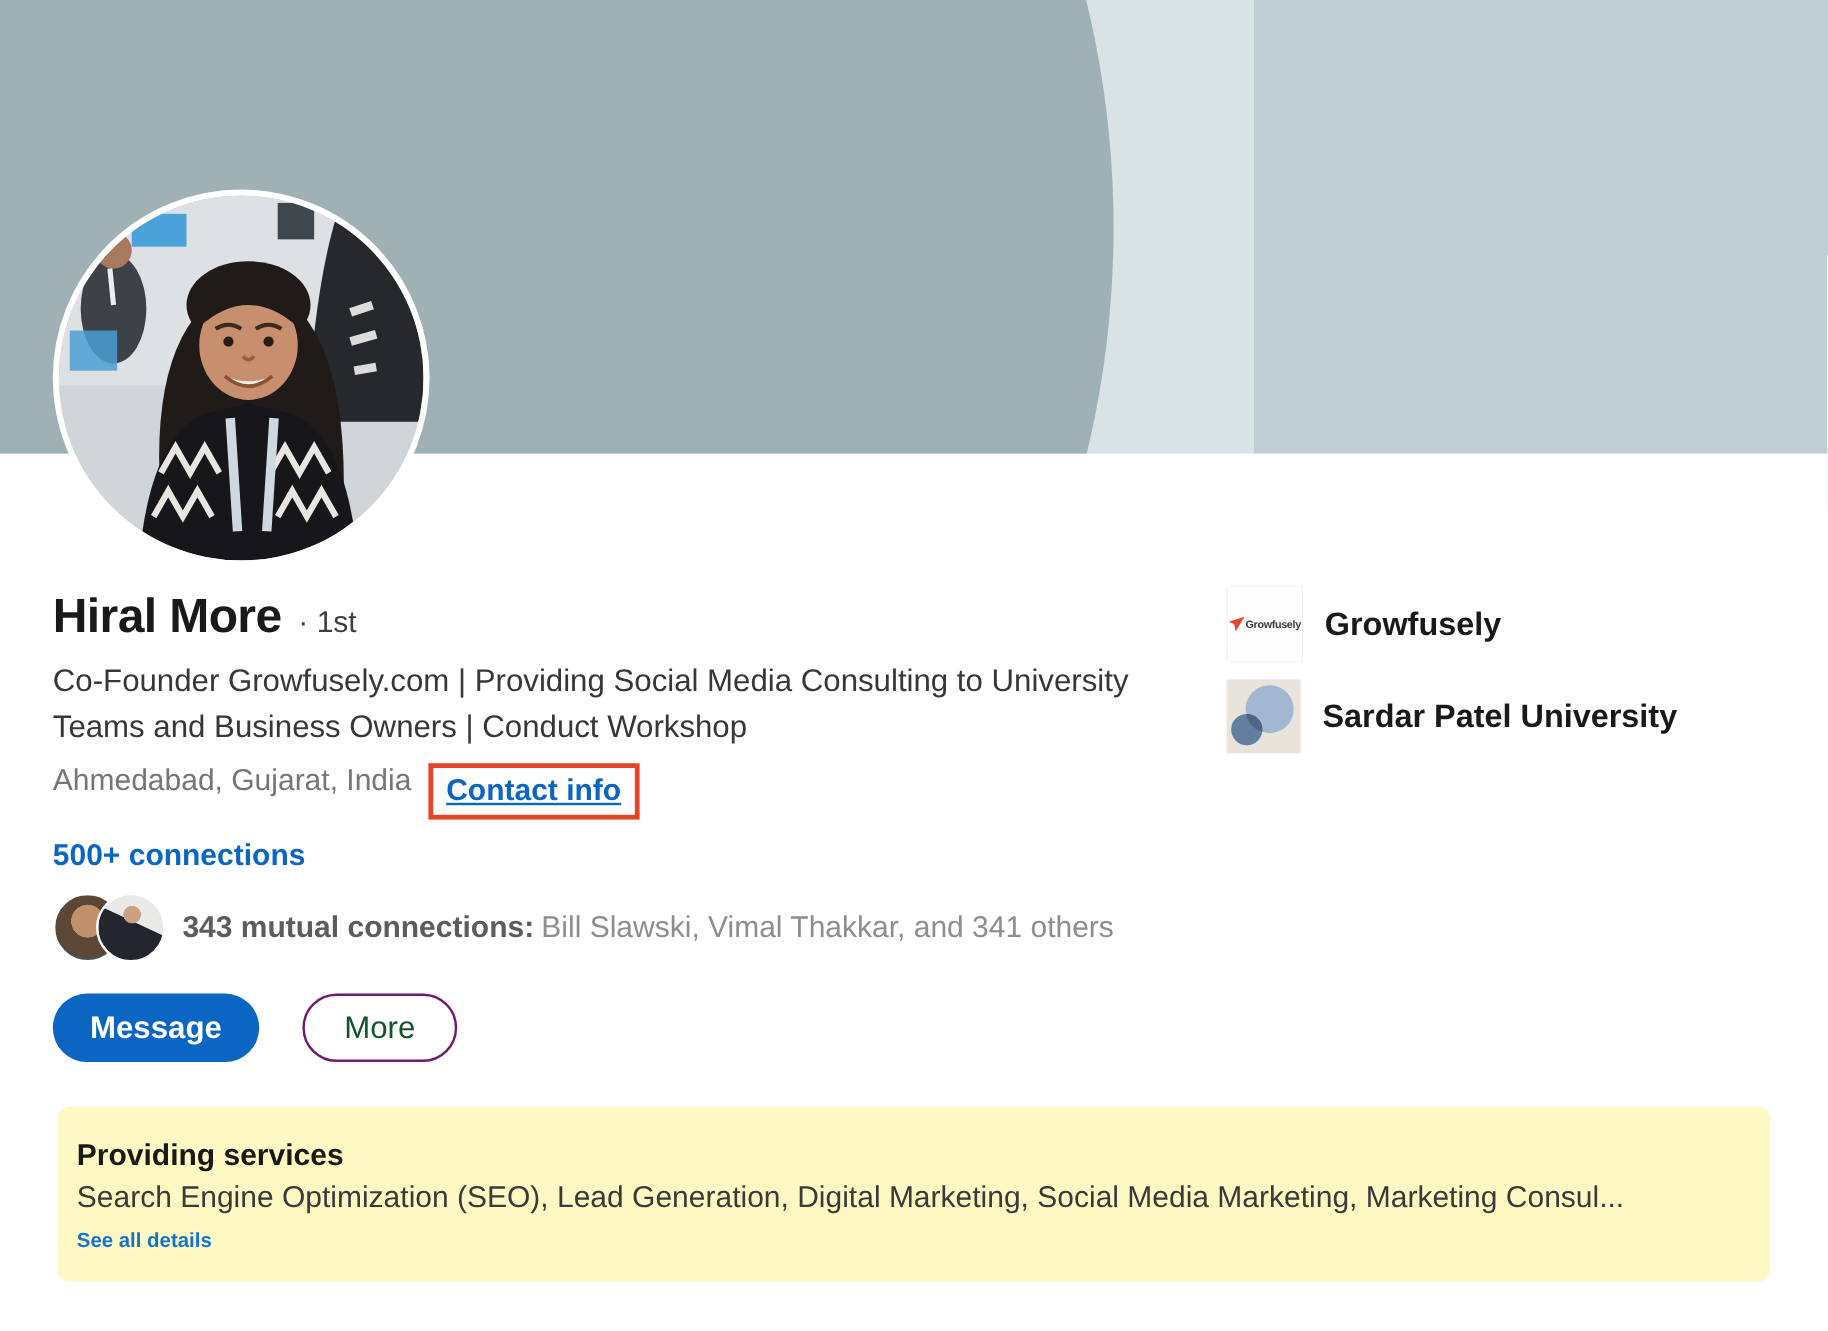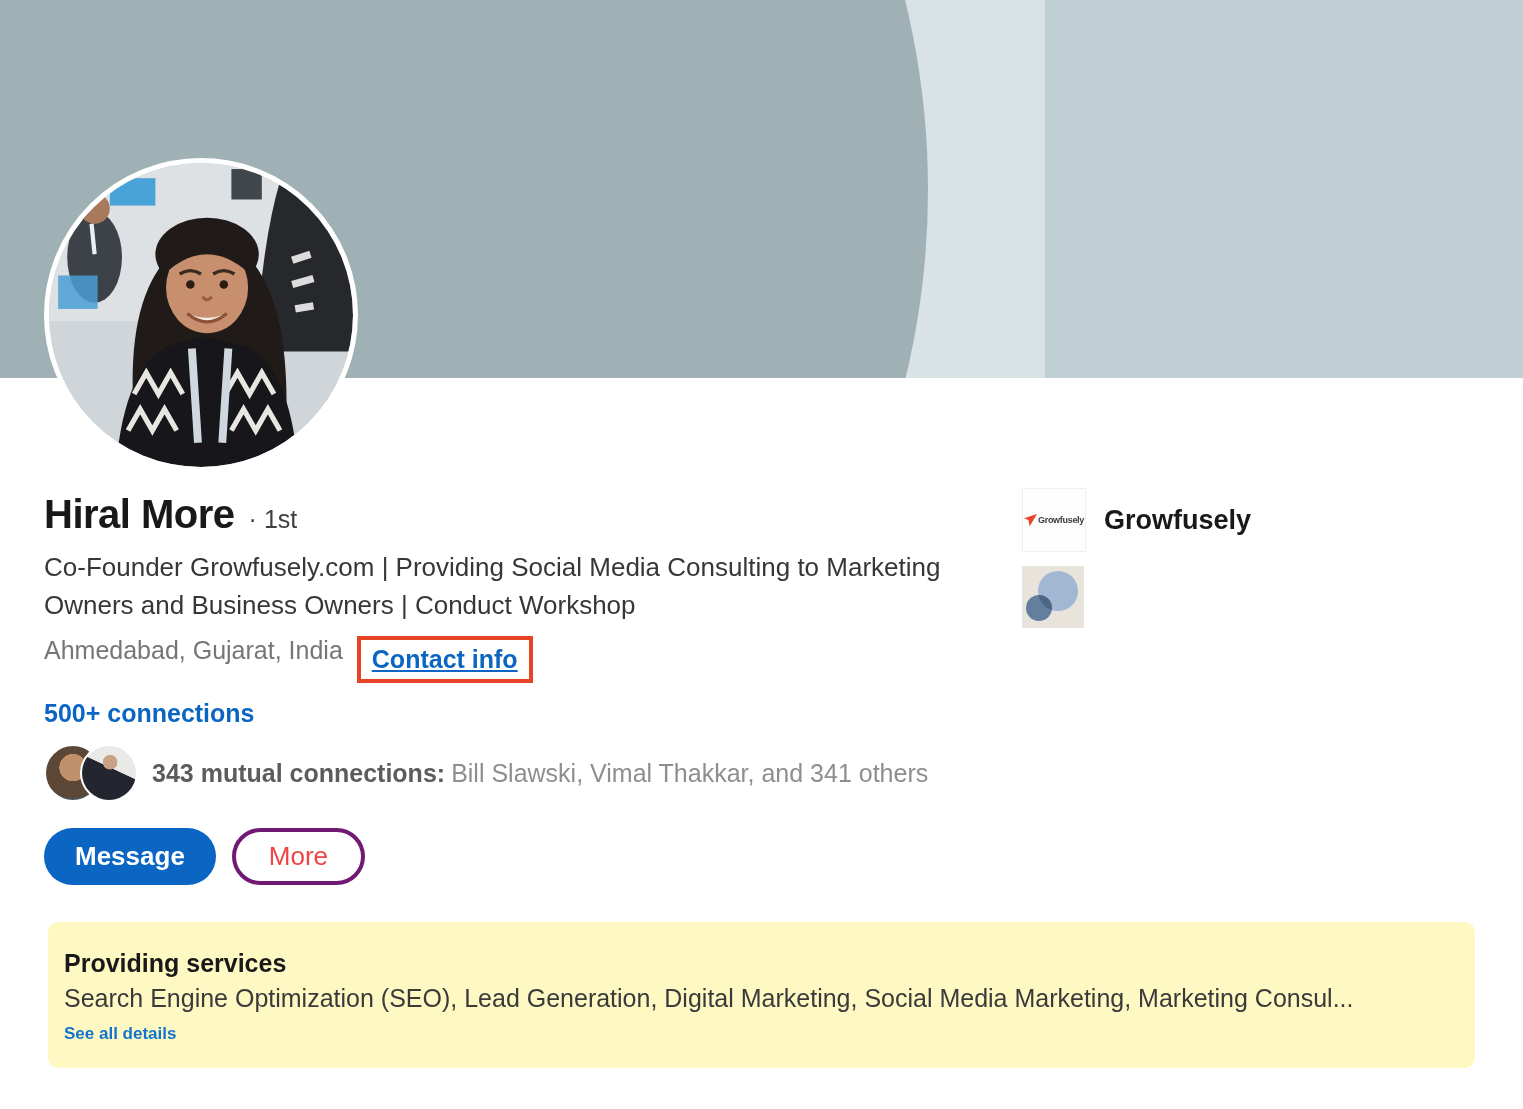--- a/index.html
+++ b/index.html
@@ -90,36 +90,36 @@
     left: 36px; z-index: 2;
     background:
       radial-gradient(circle at 52% 30%, #c9a184 0 15%, rgba(0,0,0,0) 16%),
       linear-gradient(205deg, rgba(0,0,0,0) 42%, #23262e 43%),
       #e9e9e7;
   }
   .mutual-text { margin-left: 14px; font-size: 25px; line-height: 32px; }
   .mutual-bold { color: #5c5c5c; font-weight: 700; }
   .mutual-rest { color: #8e8e8e; margin-left: 6px; }
 
-  .buttons-row { margin-top: 26px; display: flex; align-items: center; }
+  .buttons-row { margin-top: 26px; display: flex; align-items: center; gap: 20px; }
   .btn {
     height: 57px; border-radius: 29px;
     font-family: "Liberation Sans", sans-serif;
     font-size: 26px; cursor: pointer;
     display: inline-flex; align-items: center; justify-content: center;
   }
   .btn-message {
     padding: 0 31px;
     background: #0a66c2; color: #ffffff;
     font-weight: 700; border: none;
   }
   .btn-more {
     margin-left: 16px; padding: 0 33px;
-    background: #ffffff; color: #ef4444;
-    font-weight: 400; border: 4px solid #701a75;
+    background: #ffffff; color: #14532d;
+    font-weight: 400; border: 2px solid #701a75;
   }
 
   
   .affiliations { position: absolute; left: 1022px; top: 488px; width: 470px; }
   .affil-row { display: flex; align-items: center; cursor: pointer; }
   .affil-row + .affil-row { margin-top: 14px; }
   .affil-label { margin-left: 18px; font-size: 27px; font-weight: 700; color: #191919; }
   .logo-growfusely {
     width: 64px; height: 64px; background: #fdfdfd;
     display: flex; align-items: center; justify-content: center;
@@ -201,21 +201,21 @@
         <path d="M47 61 L49 92 M59 61 L57 92" stroke="#cfd8de" stroke-width="2.6"></path>
       </g>
     </svg>
   </div>
 
   <div class="intro">
     <div class="name-row">
       <span class="profile-name">Hiral More</span>
       <span class="degree">· 1st</span>
     </div>
-    <div class="headline">Co-Founder Growfusely.com | Providing Social Media Consulting to Marketing Owners and Business Owners | Conduct Workshop</div>
+    <div class="headline">Co-Founder Growfusely.com | Providing Social Media Consulting to University Teams and Business Owners | Conduct Workshop</div>
     <div class="location-row">
       <span class="location-text">Ahmedabad, Gujarat, India</span>
       <span class="contact-box">
         <a class="contact-link">Contact info</a>
       </span>
     </div>
     <a class="connections">500+ connections</a>
     <div class="mutual-row">
       <div class="facepile">
         <div class="face face-a"></div>
@@ -248,20 +248,21 @@
           <defs>
               <clipPath id="bigc">
                 <circle cx="36" cy="25" r="20"></circle>
               </clipPath>
             </defs>
           <circle cx="36" cy="25" r="20" fill="#a1b7d2"></circle>
           <circle cx="17" cy="42" r="13" fill="#647e9e"></circle>
           <circle cx="17" cy="42" r="13" fill="#4d6687" clip-path="url(#bigc)"></circle>
         </svg>
       </div>
+      <span class="affil-label">Sardar Patel University</span>
     </div>
   </div>
 
   <div class="services-card">
     <div class="services-title">Providing services</div>
     <div class="services-list">Search Engine Optimization (SEO), Lead Generation, Digital Marketing, Social Media Marketing, Marketing Consul...</div>
     <a class="services-see-all">See all details</a>
   </div>
 
 </div>

